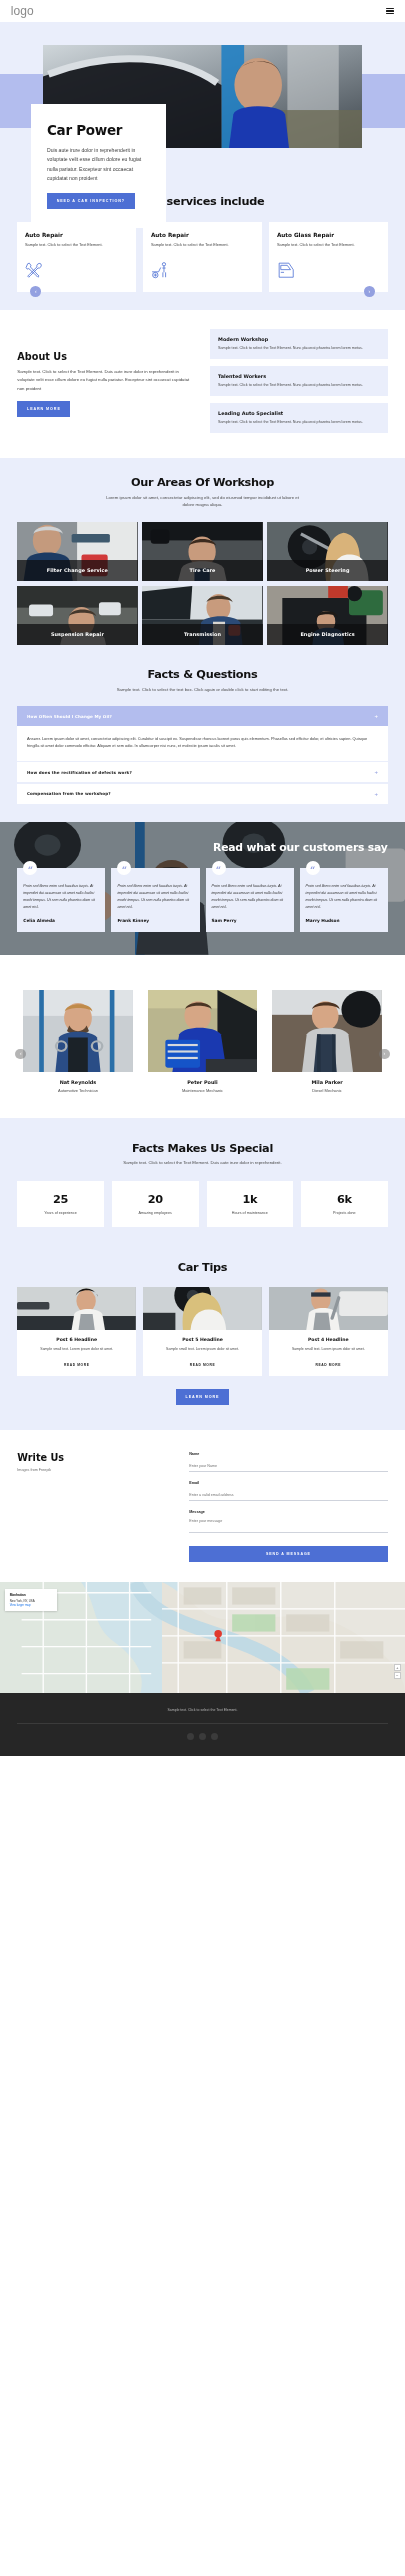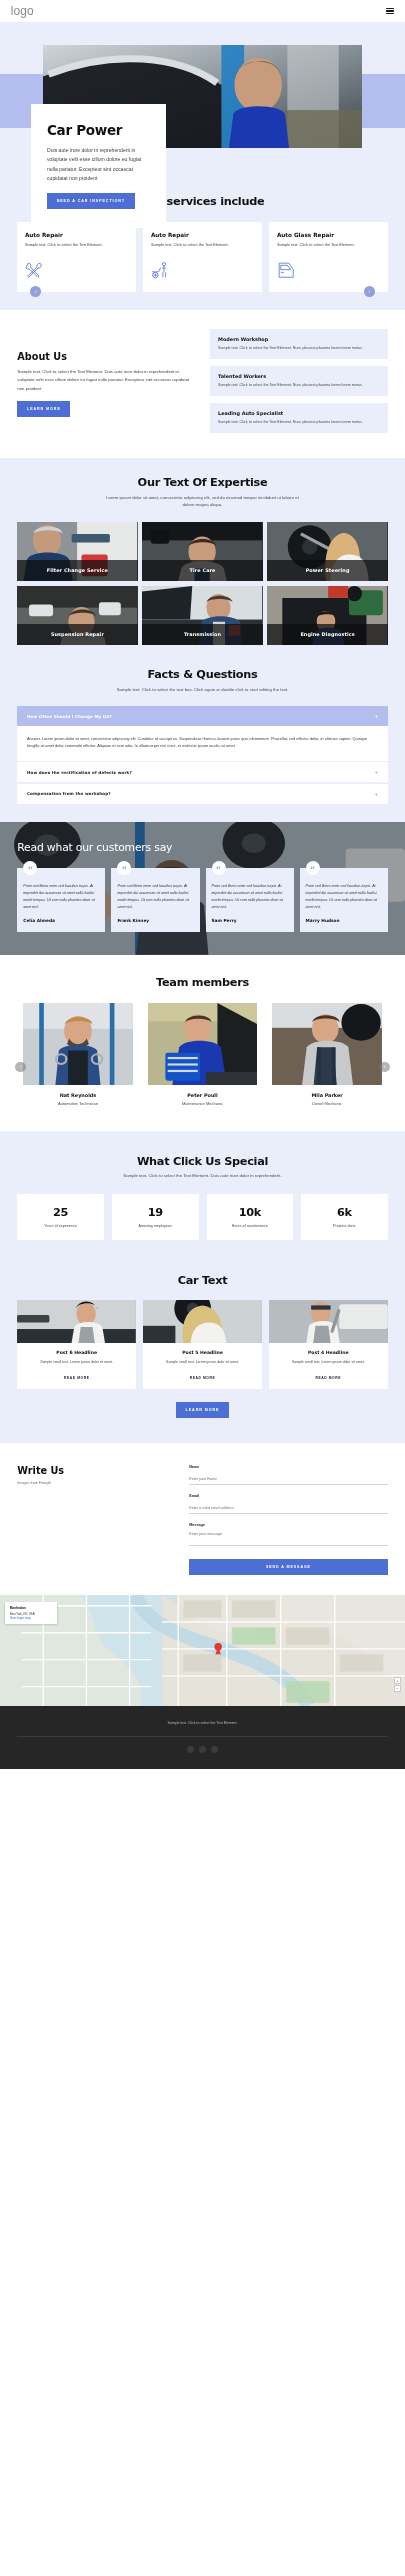--- a/index.html
+++ b/index.html
@@ -67,22 +67,22 @@
   .q.open{background:#b3bdee;color:#fff}
   .q.closed{background:#fff;color:#1d1d1d;margin-top:1.6px}
   .q span.t{font-family:"DejaVu Sans",sans-serif;font-weight:700;font-size:4.1px;letter-spacing:0.1px}
   .q span.p{font-size:6px;line-height:1}
   .q.closed span.p{color:#93a0e0}
   .ans{background:#fff;padding:8.6px 9.7px 10.8px;font-size:3.9px;line-height:1.95;color:#3a3a3a}
 
   
   .testi{position:relative;background:#5a6370;padding:18.4px 17.3px 23px;overflow:hidden}
   .testi .bgph{position:absolute;inset:0}
-  .testi h2{position:relative;z-index:2;color:#fff;font-family:"DejaVu Sans",sans-serif;font-weight:400;
-     font-size:10.8px;text-align:left;letter-spacing:-0.2px}
+  .testi h2{position:relative;z-index:2;color:#fff;font-family:"DejaVu Sans",sans-serif;font-weight:700;
+     font-size:10.8px;text-align:right;letter-spacing:-0.2px}
   .tgrid{position:relative;z-index:2;display:grid;grid-template-columns:repeat(4,1fr);gap:6px;margin-top:14px}
   .tcard{background:#eaeefb;padding:7.6px 6px 8.6px;position:relative}
   .tcard .qm{position:absolute;left:6px;top:-7px;width:14px;height:14px;border-radius:50%;background:#fff;
      display:flex;align-items:center;justify-content:center;color:#93a0e0;font-size:9.2px;
      font-family:"DejaVu Serif",serif;font-weight:700;line-height:0;padding-top:4.9px}
   .tcard p{font-style:italic;font-size:3.6px;line-height:1.95;color:#333;margin:7.6px 0 7.6px}
   .tcard h5{font-family:"DejaVu Sans",sans-serif;font-weight:700;font-size:4.3px;color:#111}
 
   
   .team-wrap{position:relative;margin-top:14px}
@@ -243,21 +243,21 @@
         </div>
         <div class="feat">
           <h4>Leading Auto Specialist</h4>
           <p>Sample text. Click to select the Text Element. Nunc placerat pharetra lorem lorem metus.</p>
         </div>
       </div>
     </div>
   </div>
 
   <div class="sec tint">
-    <h2 class="big">Our Text Of Expertise</h2>
+    <h2 class="big">Our Areas Of Workshop</h2>
     <p class="sub">Lorem ipsum dolor sit amet, consectetur adipiscing elit, sed do eiusmod tempor incididunt ut labore et dolore magna aliqua.</p>
     <div class="ex-grid">
       <div class="ex">
         <div class="ph">
           <svg viewBox="0 0 220 109" preserveAspectRatio="none" style="width:100%;height:100%">
             <rect width="220" height="109" fill="#8d9397"></rect>
               <rect x="110" width="110" height="109" fill="#e6e8e8"></rect>
             <ellipse cx="55" cy="34" rx="26" ry="29" fill="#c49a7d"></ellipse>
               <path d="M30 22c4-18 50-18 54 0-6-9-48-9-54 0z" fill="#cfd2d4"></path>
             <path d="M18 70c8-18 68-18 78 0l6 39H12z" fill="#1d3b63"></path>
@@ -398,21 +398,20 @@
       </div>
       <div class="tcard">
         <div class="qm">“</div>
         <p>Proin sed libero enim sed faucibus turpis. At imperdiet dui accumsan sit amet nulla facilisi morbi tempus. Ut sem nulla pharetra diam sit amet nisl.</p>
         <h5>Marry Hudson</h5>
       </div>
     </div>
   </div>
 
   <div class="sec white" style="padding:20.5px 23px 25px">
-    <h2 class="big">Team members</h2>
     <div class="team-wrap">
       <div class="arrow g l" style="left:-7.6px;top:59px">‹</div>
       <div class="arrow g r" style="right:-7.6px;top:59px">›</div>
       <div class="team-grid">
         <div class="tm">
           <div class="ph">
             <svg viewBox="0 0 190 152" preserveAspectRatio="none" style="width:100%;height:100%">
               <rect width="190" height="152" fill="#c9ced2"></rect>
               <rect x="0" y="0" width="190" height="48" fill="#dfe3e6"></rect>
               <rect x="28" y="0" width="8" height="152" fill="#2a6fa8"></rect>
@@ -463,44 +462,44 @@
             </svg>
           </div>
           <h4>Mila Parker</h4>
           <span>Diesel Mechanic</span>
         </div>
       </div>
     </div>
   </div>
 
   <div class="sec tint" style="padding:24px 17.3px 24px">
-    <h2 class="big">What Click Us Special</h2>
+    <h2 class="big">Facts Makes Us Special</h2>
     <p class="sub" style="max-width:232px">Sample text. Click to select the Text Element. Duis aute irure dolor in reprehenderit.</p>
     <div class="st-grid">
       <div class="st">
         <b>25</b>
         <span>Years of experience</span>
       </div>
       <div class="st">
-        <b>19</b>
+        <b>20</b>
         <span>Amazing employees</span>
       </div>
       <div class="st">
-        <b>10k</b>
+        <b>1k</b>
         <span>Hours of maintenance</span>
       </div>
       <div class="st">
         <b>6k</b>
         <span>Projects done</span>
       </div>
     </div>
   </div>
 
   <div class="sec tint" style="padding:9.7px 17.3px 25px">
-    <h2 class="big">Car Text</h2>
+    <h2 class="big">Car Tips</h2>
     <div class="tip-grid">
       <div class="tip">
         <div class="ph">
           <svg viewBox="0 0 220 80" preserveAspectRatio="none" style="width:100%;height:100%">
             <rect width="220" height="80" fill="#cfd3d4"></rect>
               <rect y="54" width="220" height="26" fill="#2b3035"></rect>
             <ellipse cx="128" cy="26" rx="18" ry="21" fill="#d6a685"></ellipse>
             <path d="M108 18c4-16 40-16 42 0-8-20-36-20-42 0z" fill="#16120f"></path>
             <path d="M106 50c8-12 44-12 52 0l5 30h-62z" fill="#f2f2f0"></path>
             <path d="M118 50h22l4 30h-30z" fill="#9aa0a4"></path>

